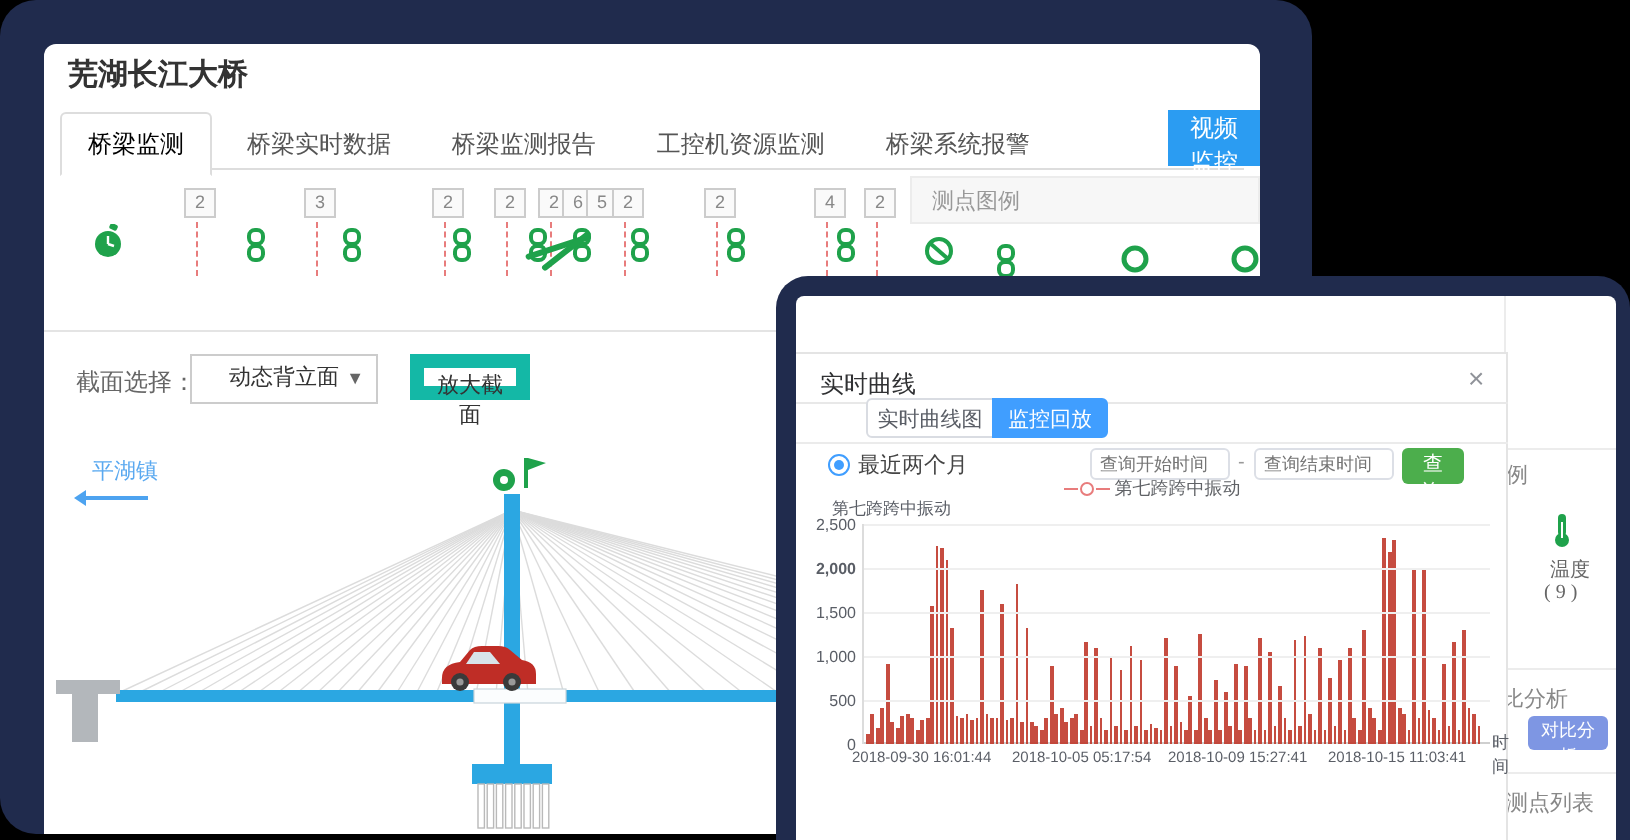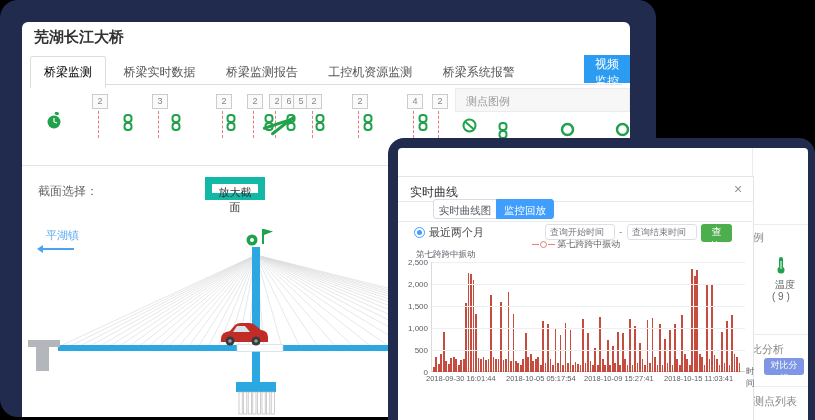--- a/index.html
+++ b/index.html
@@ -38,21 +38,21 @@
   .ctl-btn{left:183px;top:155px;width:60px;height:23px;border:7px solid #14b8a6;background:#fff;font-size:11px;
            color:#333;font-family:inherit;cursor:pointer;}
   .town-label{left:24px;top:206px;font-size:11px;color:#5aa9f0;}
   .town-arrow{left:18px;top:226px;width:34px;height:2px;background:#4da3f0;}
   .town-arrow:before{content:"";position:absolute;left:-7px;top:-3px;border:4px solid transparent;border-right:6px solid #4da3f0;}
   
   .window2{left:398px;top:148px;width:410px;height:272px;background:#fff;border-radius:4px 4px 0 0;overflow:hidden;}
   .w2-vdiv{left:354px;top:0;width:1px;height:272px;background:#ececec;}
   .w2-hdiv{left:354px;width:56px;height:0;border-top:1px solid #ececec;}
   .rp-text{position:absolute;font-size:11px;color:#888;white-space:nowrap;}
-  .rp-small{position:absolute;font-size:10px;color:#666;white-space:nowrap;}
+  .rp-small{position:absolute;font-size:10px;color:#666;white-space:nowrap;font-family:Liberation Serif, serif;}
   .rp-btn{left:366px;top:210px;width:40px;height:17px;background:#7e96e3;border:none;border-radius:3px;
           color:#fff;font-size:9px;font-family:inherit;cursor:pointer;}
   
   .dialog{left:0;top:28px;width:356px;height:244px;background:#fff;border-top:1px solid #e4e4e4;
           border-right:1px solid #e4e4e4;box-sizing:border-box;}
   .dlg-title{left:12px;top:7px;font-size:12px;color:#303133;}
   .dlg-close{left:336px;top:4px;font-size:14px;color:#909399;cursor:pointer;}
   .dlg-hdiv{left:0;top:24px;width:356px;height:0;border-top:1px solid #e8e8e8;}
   .vtab{position:absolute;top:22px;height:20px;line-height:20px;text-align:center;font-size:10.5px;cursor:pointer;box-sizing:border-box;}
   .vtab.plain{left:35px;width:64px;border:1px solid #d9dce2;border-radius:3px 0 0 3px;color:#5a5e66;background:#fff;}
@@ -199,20 +199,24 @@
     </span>
   <span class="partial-icon" style="left:593px">
     <svg width="15" height="15" viewBox="0 0 15 15">
         <circle cx="7.5" cy="7.5" r="5.5" fill="#fff" stroke="#1fa24b" stroke-width="2.5"></circle>
       </svg>
     </span>
 
   <div class="abs mw-divider"></div>
 
   <div class="abs ctl-label">截面选择：</div>
+  <div class="abs ctl-select">
+    <span>动态背立面</span>
+    <span class="caret">▼</span>
+  </div>
   <button class="abs ctl-btn">放大截面</button>
 
   <div class="abs town-label">平湖镇</div>
   <div class="abs town-arrow"></div>
 
   <svg class="abs" style="left:0;top:195px;" width="608" height="200" viewBox="0 0 608 200">
     <g stroke="#dcdcdc" stroke-width="0.7">
       <line x1="234" y1="38" x2="36" y2="130"></line>
         <line x1="234" y1="38" x2="46" y2="130"></line>
         <line x1="234" y1="38" x2="56" y2="130"></line>
@@ -461,21 +465,21 @@
         </div>
     <div class="gridline" style="top: 0px;"></div>
         <div class="gridline" style="top: 22px;"></div>
         <div class="gridline" style="top: 44px;"></div>
         <div class="gridline" style="top: 66px;"></div>
         <div class="gridline" style="top: 88px;"></div>
       </div>
     <div class="xlabels"></div>
     <div class="abs time-label">时间</div>
   <div class="ylabel" style="left: 0px; top: 81px;">2,500</div>
-      <div class="ylabel" style="left: 0px; top: 103px;">2,000</div>
+      <div class="ylabel" style="left: 0px; top: 103px; font-weight: bold;">2,000</div>
       <div class="ylabel" style="left: 0px; top: 125px;">1,500</div>
       <div class="ylabel" style="left: 0px; top: 147px;">1,000</div>
       <div class="ylabel" style="left: 0px; top: 169px;">500</div>
       <div class="ylabel" style="left: 0px; top: 191px;">0</div>
       <div class="xlabel" style="left: 28px;">2018-09-30 16:01:44</div>
       <div class="xlabel" style="left: 108px;">2018-10-05 05:17:54</div>
       <div class="xlabel" style="left: 186px;">2018-10-09 15:27:41</div>
       <div class="xlabel" style="left: 266px;">2018-10-15 11:03:41</div>
     </div>
 </div>

